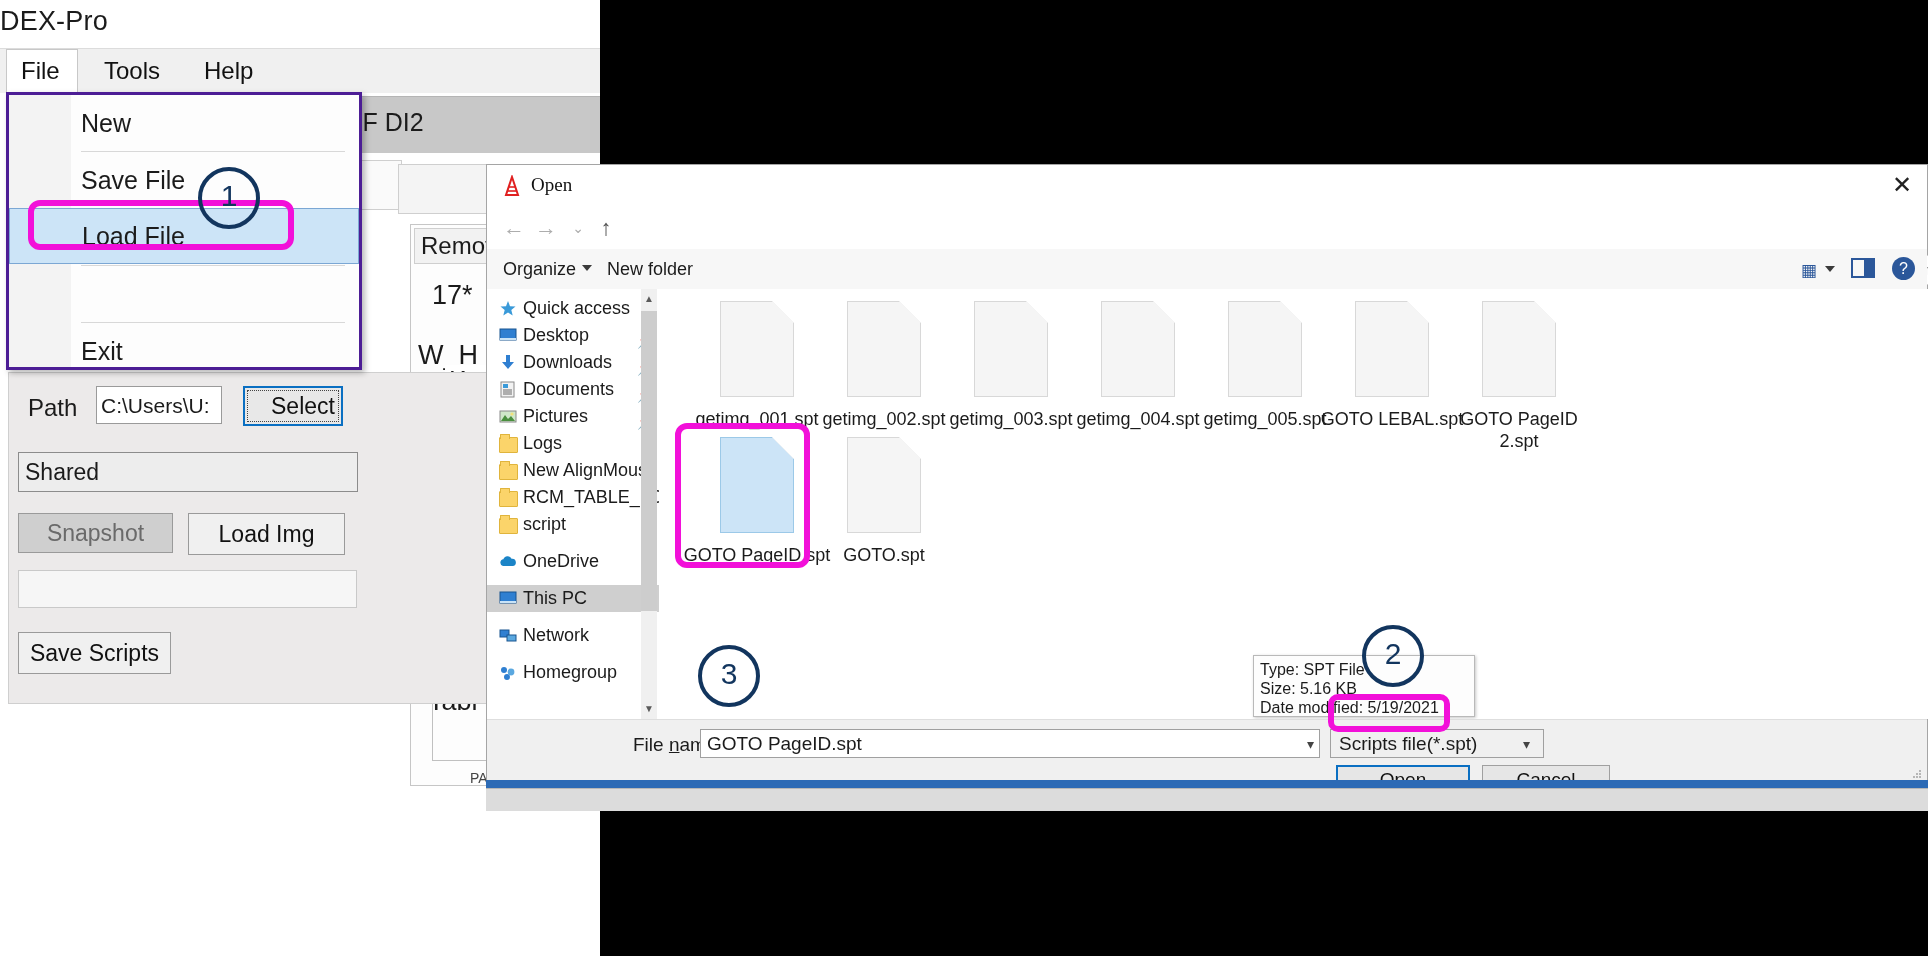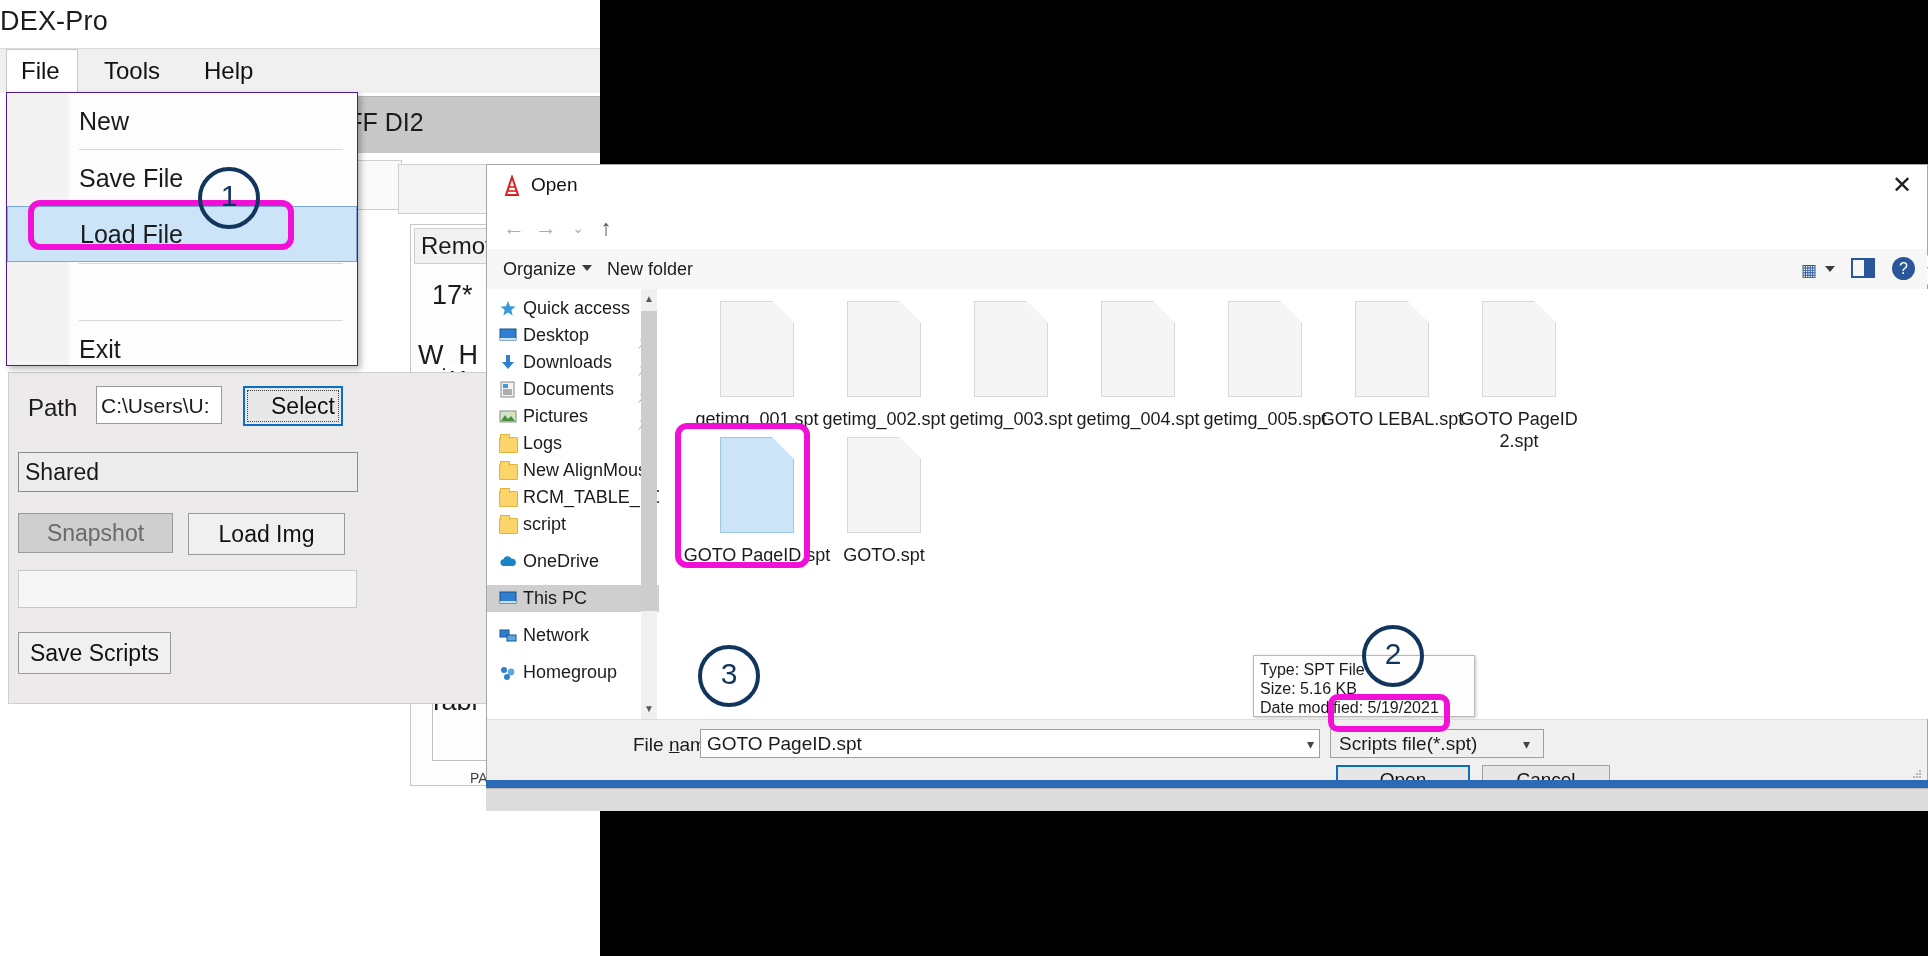--- a/index.html
+++ b/index.html
@@ -48,21 +48,21 @@
   }
   .panel-a-txt{position:absolute;left:341px;top:170px;font-size:24px;color:#1b1b1b;}
   .panel-b{
     position:absolute;left:398px;top:164px;width:96px;height:48px;background:#f4f4f4;
     border:1px solid #cfcfcf;
   }
 
   
   .dropdown{
     position:absolute;left:6px;top:92px;width:350px;height:272px;background:#fdfdfd;
-    border:1px solid #4c1d95;box-shadow:3px 3px 6px rgba(0,0,0,.28);
+    border:3px solid #4c1d95;box-shadow:3px 3px 6px rgba(0,0,0,.28);
   }
   .dropdown .gutter{position:absolute;left:0;top:0;width:62px;height:272px;background:#f3f3f3;}
   .dd-item{
     position:absolute;left:0;width:350px;height:56px;line-height:56px;
     font-size:25px;color:#1b1b1b;padding-left:72px;box-sizing:border-box;
   }
   .dd-sep{position:absolute;left:72px;width:264px;height:1px;background:#d8d8d8;}
   .dd-item.sel{
     background:#cce4f7;border:1px solid #7ba7d4;box-sizing:border-box;line-height:54px;
   }
@@ -141,21 +141,21 @@
   
   .dlg{
     position:absolute;left:486px;top:164px;width:1442px;height:617px;
     background:#ffffff;border:1px solid #a5a5a5;box-sizing:border-box;
     font-family:"Liberation Sans", sans-serif;
   }
   .dlg-title{
     position:absolute;left:0;top:0;width:100%;height:42px;background:#fff;
   }
   .dlg-icon{position:absolute;left:14px;top:10px;width:22px;height:22px;}
-  .dlg-title-text{position:absolute;left:44px;top:9px;font-size:19px;color:#111;}
+  .dlg-title-text{position:absolute;left:44px;top:9px;font-size:19px;color:#111;font-family:Liberation Serif, serif;}
   .dlg-close{
     position:absolute;right:0;top:0;width:50px;height:40px;text-align:center;line-height:40px;
     font-size:24px;color:#222;
   }
   .navbar{position:absolute;left:0;top:42px;width:100%;height:42px;background:#fff;}
   .nav-btn{position:absolute;top:7px;width:30px;height:28px;text-align:center;line-height:28px;
     font-size:22px;color:#adadad;}
   .nav-back{left:12px;}
   .nav-fwd{left:44px;}
   .nav-hist{left:76px;font-size:14px;}

